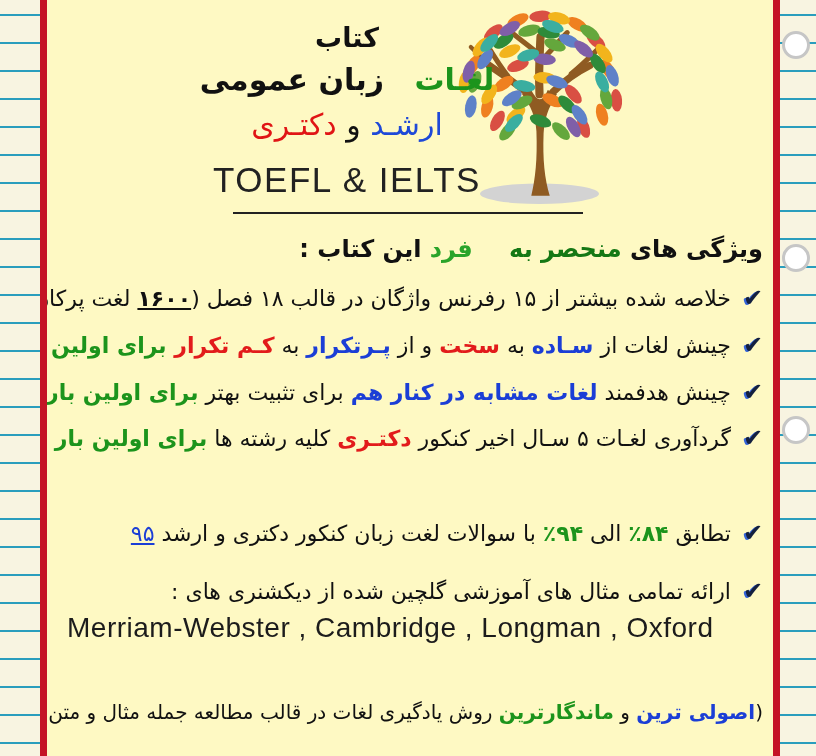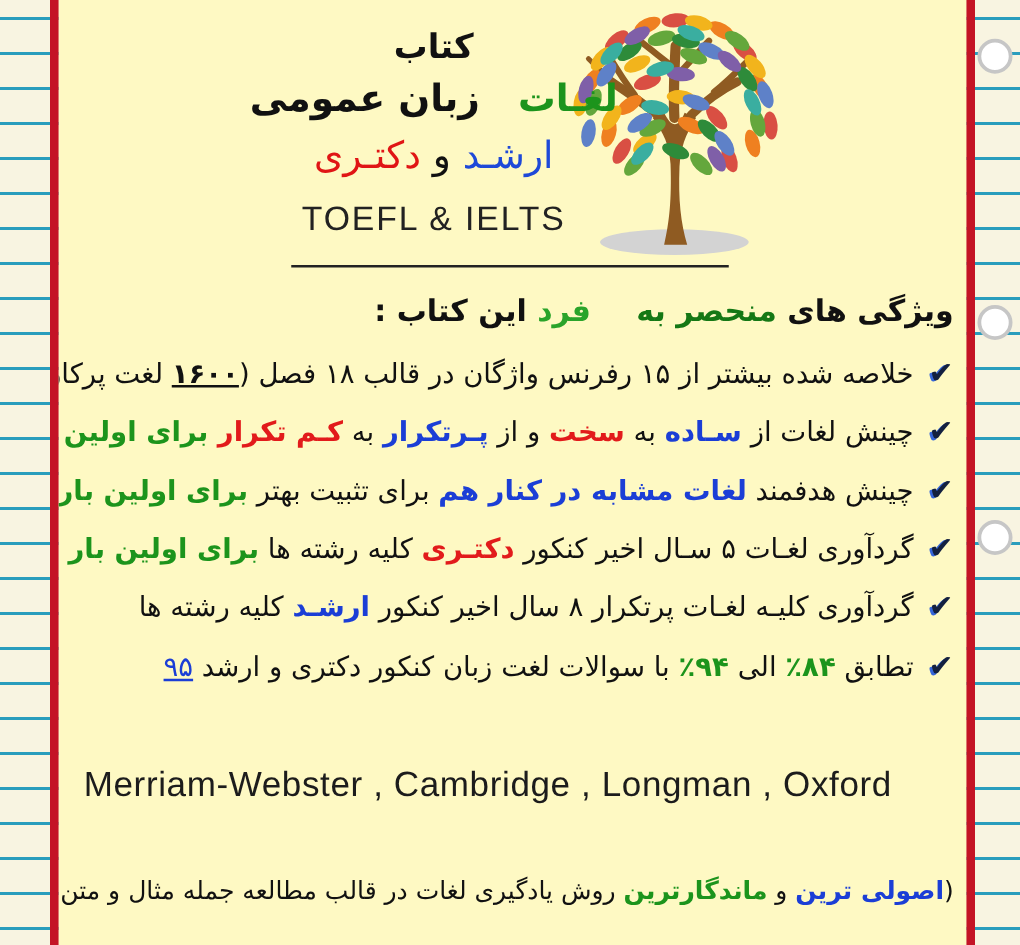--- a/index.html
+++ b/index.html
@@ -20,21 +20,21 @@
   .hole.h1{top:31px}.hole.h2{top:244px}.hole.h3{top:416px}
 
   .content{position:absolute;left:47px;top:0;width:726px;height:756px;background:#fef9c3;overflow:hidden;}
 
   
   .title-block{position:absolute;left:150px;top:0;width:300px;text-align:center;direction:rtl;}
   .t1{position:absolute;top:22px;width:100%;font-size:27px;font-weight:bold;color:#111;}
   .t2{position:absolute;top:62px;width:100%;font-size:30px;font-weight:bold;color:#111;}
   .t3{position:absolute;top:107px;width:100%;font-size:30px;font-weight:normal;color:#111;}
   .t4{position:absolute;top:160px;width:100%;direction:ltr;font-family:"Liberation Sans",sans-serif;
-      font-size:27px;color:#222;letter-spacing:1.5px;}
+      font-size:35px;color:#222;letter-spacing:1.5px;}
   .tg{color:#1c941c;margin-left:20px;}
   .tb{color:#1e49d8;}
   .tr{color:#e01515;}
   .sep{position:absolute;top:212px;left:186px;width:350px;border-top:2px solid #222;}
 
   .tree{position:absolute;left:405px;top:6px;width:175px;height:200px;}
 
   
   .row{position:absolute;right:10px;left:10px;direction:rtl;text-align:right;
        font-size:22px;line-height:34px;color:#111;white-space:nowrap;}
@@ -167,23 +167,23 @@
   <div class="row hdr r-hdr"><span>ویژگی های </span><span class="gd">منحصر به</span><span class="gb"> فرد</span><span> این کتاب :</span></div>
 
   <div class="row r1"><span class="check">✔</span><span class="k">خلاصه شده بیشتر از ۱۵ رفرنس واژگان در قالب ۱۸ فصل (</span><span class="ku">۱۶۰۰</span><span class="k"> لغت پرکاربرد)</span></div>
 
   <div class="row r2"><span class="check">✔</span><span class="k">چینش لغات از </span><span class="b">سـاده</span><span class="k"> به </span><span class="r">سخت</span><span class="k"> و از </span><span class="b">پـرتکرار</span><span class="k"> به </span><span class="r">کـم تکرار</span><span class="g"> برای اولین بار در کشور</span></div>
 
   <div class="row r3"><span class="check">✔</span><span class="k">چینش هدفمند </span><span class="b">لغات مشابه در کنار هم</span><span class="k"> برای تثبیت بهتر </span><span class="g">برای اولین بار در کشور</span></div>
 
   <div class="row r4"><span class="check">✔</span><span class="k">گردآوری لغـات ۵ سـال اخیر کنکور </span><span class="r">دکتـری</span><span class="k"> کلیه رشته ها </span><span class="g">برای اولین بار در کشور</span></div>
 
-  <div class="row r5"><span class="check">✔</span><span class="k">گردآوری کلیـه لغـات پرتکرار ۸ سال اخیر کنکور </span><span class="b">ارشـد</span><span class="k"> کلیه رشته ها</span></div>
 
   <div class="row r6"><span class="check">✔</span><span class="k">تطابق </span><span class="g">۸۴٪</span><span class="k"> الی </span><span class="g">۹۴٪</span><span class="k"> با سوالات لغت زبان کنکور دکتری و ارشد </span><span class="bu">۹۵</span></div>
 
+  <div class="row r7"><span class="check">✔</span><span class="k">ارائه تمامی مثال های آموزشی گلچین شده از دیکشنری های :</span></div>
 
   <div class="dict">Merriam-Webster , Cambridge , Longman , Oxford</div>
 
 
   <div class="row note r-note"><span class="k">(</span><span class="b">اصولی ترین</span><span class="k"> و </span><span class="g">ماندگارترین</span><span class="k"> روش یادگیری لغات در قالب مطالعه جمله مثال و متن می باشد.)</span></div>
 
 </div>
 
 </body></html>

